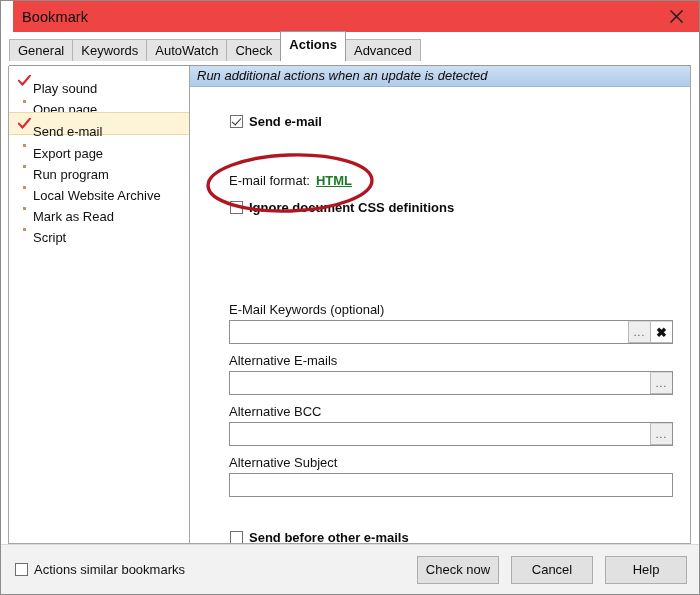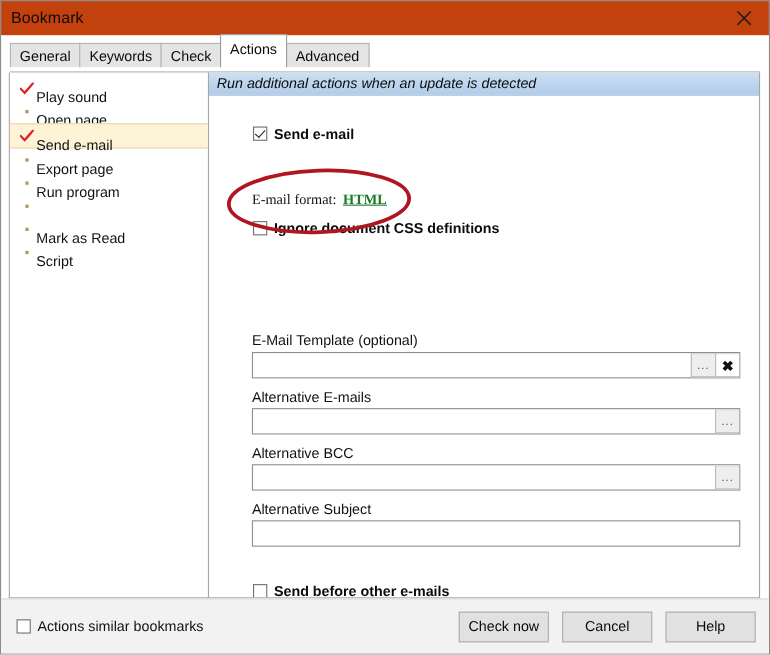--- a/index.html
+++ b/index.html
@@ -26,26 +26,27 @@
     border: 1px solid #8c8c8c;
     box-sizing: border-box;
     display: flex;
     flex-direction: column;
   }
 
   
   #titlebar {
     height: 31px;
     flex: 0 0 31px;
-    background: #c2410c;
+    background: #ef4444;
     display: flex;
     align-items: center;
     justify-content: space-between;
     padding-left: 9px;
     box-sizing: border-box;
+    margin-left: 12px;
   }
   #title-text {
     font-size: 14.5px;
     color: #0c0c0c;
     font-family: "Liberation Sans", sans-serif;
     letter-spacing: 0.1px;
   }
   #close-button {
     width: 46px;
     height: 30px;
@@ -79,21 +80,21 @@
     margin-right: -1px;
     cursor: default;
     white-space: nowrap;
   }
   .tab.active {
     background: #ffffff;
     height: 30px;
     line-height: 25px;
     border-color: #9a9a9a;
     z-index: 5;
-    font-weight: 400;
+    font-weight: 700;
   }
 
   
   #body-area {
     flex: 1 1 auto;
     position: relative;
     margin: 0 8px 0 8px;
     display: flex;
     border-top: 1px solid #9a9a9a;
     background: #ffffff;
@@ -206,21 +207,20 @@
   }
 
   
   #format-row {
     position: absolute;
     left: 229px; top: 153px;
     font-size: 13px;
     color: #111111;
     display: flex;
     align-items: baseline;
-    font-family: Liberation Serif, serif;
   }
   #format-value {
     margin-left: 6px;
     color: #1a7a26;
     text-decoration: underline;
     font-weight: bold;
     cursor: pointer;
   }
 
   
@@ -339,20 +339,21 @@
       <svg width="15" height="15" viewBox="0 0 15 15" aria-hidden="true">
         <line x1="1.5" y1="1.5" x2="13.5" y2="13.5" stroke="#1a1a1a" stroke-width="1.4"></line>
         <line x1="13.5" y1="1.5" x2="1.5" y2="13.5" stroke="#1a1a1a" stroke-width="1.4"></line>
       </svg>
     </div>
   </div>
 
   <div id="tabstrip">
     <div class="tab">General</div>
     <div class="tab">Keywords</div>
+    <div class="tab">AutoWatch</div>
     <div class="tab">Check</div>
     <div class="tab active">Actions</div>
     <div class="tab">Advanced</div>
   </div>
 
   <div id="body-area">
 
     <div id="sidebar">
 
       <div class="side-item">
@@ -393,20 +394,21 @@
         <span class="side-mark">
             <i class="dot"></i>
           </span>
         <span class="side-label">Run program</span>
       </div>
 
       <div class="side-item">
         <span class="side-mark">
             <i class="dot"></i>
           </span>
+        <span class="side-label">Local Website Archive</span>
       </div>
 
       <div class="side-item">
         <span class="side-mark">
             <i class="dot"></i>
           </span>
         <span class="side-label">Mark as Read</span>
       </div>
 
       <div class="side-item">
@@ -432,21 +434,21 @@
         <div id="format-row" style="left:39px; top:86px; position:absolute;">
           <span>E-mail format:</span>
           <span id="format-value">HTML</span>
         </div>
 
         <div class="cbrow" style="left:40px; top:113px;">
           <span class="cbox"></span>
           <span class="cblabel">Ignore document CSS definitions</span>
         </div>
 
-        <div class="fieldlabel" style="left:39px; top:215px;">E-Mail Template (optional)</div>
+        <div class="fieldlabel" style="left:39px; top:215px;">E-Mail Keywords (optional)</div>
         <div class="fieldbox" style="left:39px; top:233px; width:444px;">
           <input class="fieldinput" type="text" placeholder="" style="">
           <span class="minibtn">...</span>
           <span class="minibtn xbtn">✖</span>
         </div>
 
         <div class="fieldlabel" style="left:39px; top:266px;">Alternative E-mails</div>
         <div class="fieldbox" style="left:39px; top:284px; width:444px;">
           <input class="fieldinput" type="text" placeholder="" style="">
           <span class="minibtn">...</span>

